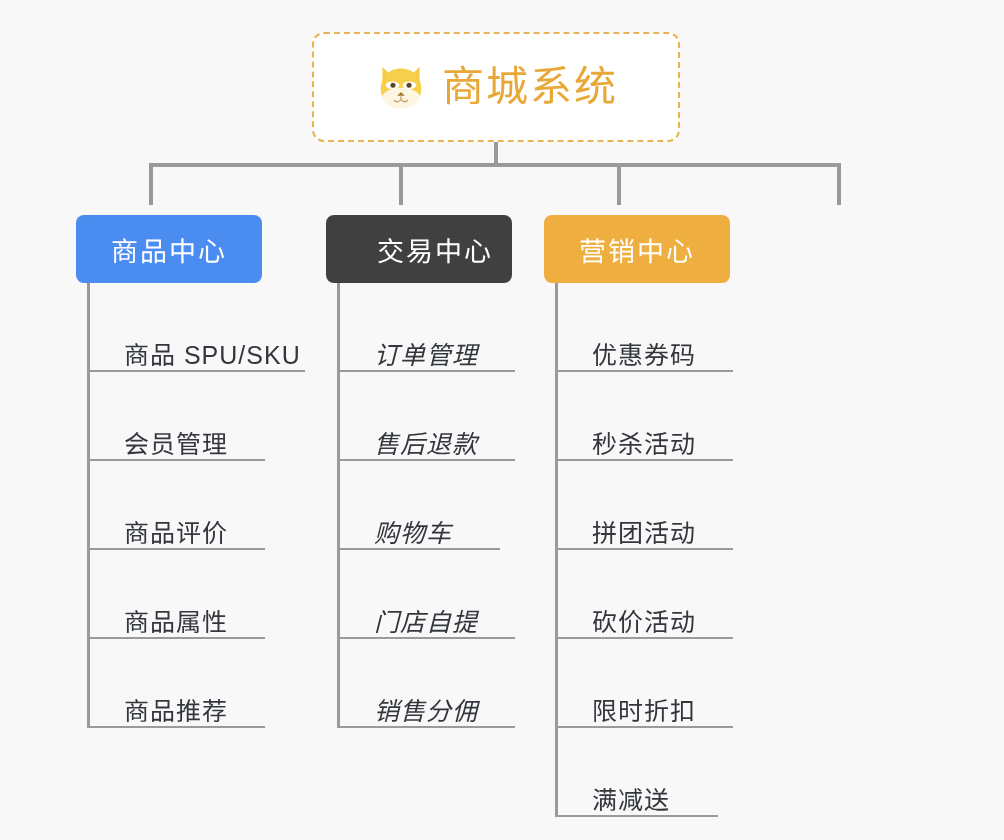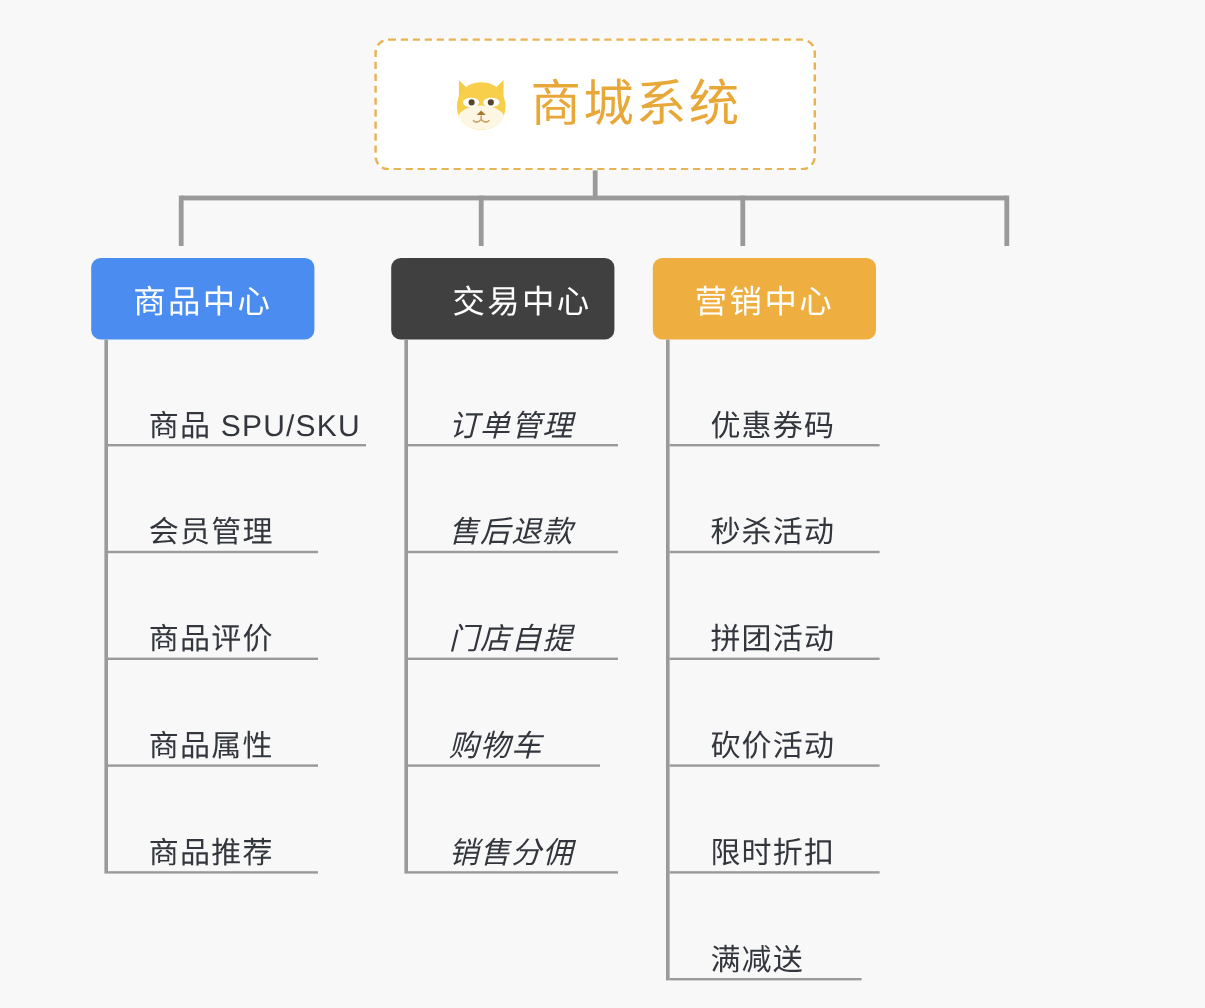--- a/index.html
+++ b/index.html
@@ -207,25 +207,25 @@
       <div class="cat-box" style="background: #404040; padding-left: 32px;">
         <span>交易中心</span>
       </div>
       <div class="leaf-list" style="border-left-color: rgb(154, 154, 154); font-style: italic;">
         <div class="leaf w-2">
             <span class="leaf-label">订单管理</span>
           </div>
         <div class="leaf w-2">
             <span class="leaf-label">售后退款</span>
           </div>
-        <div class="leaf w-2">
-            <span class="leaf-label">门店自提</span>
-          </div>
         <div class="leaf w-1">
             <span class="leaf-label">购物车</span>
+          </div>
+        <div class="leaf w-2">
+            <span class="leaf-label">门店自提</span>
           </div>
         <div class="leaf w-2">
             <span class="leaf-label">销售分佣</span>
           </div>
       </div>
     </div>
 
     <div class="column" id="col-2">
       <div class="cat-box" style="background: rgb(238, 175, 64);">
         <span>营销中心</span>

